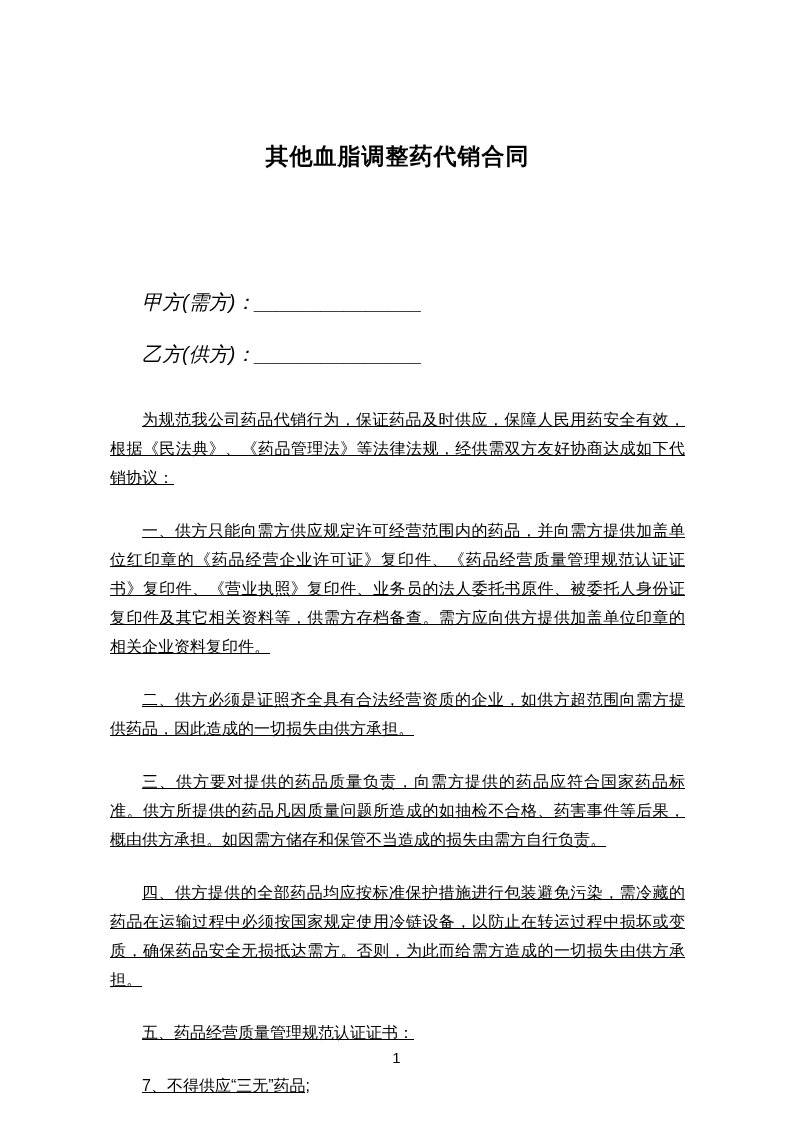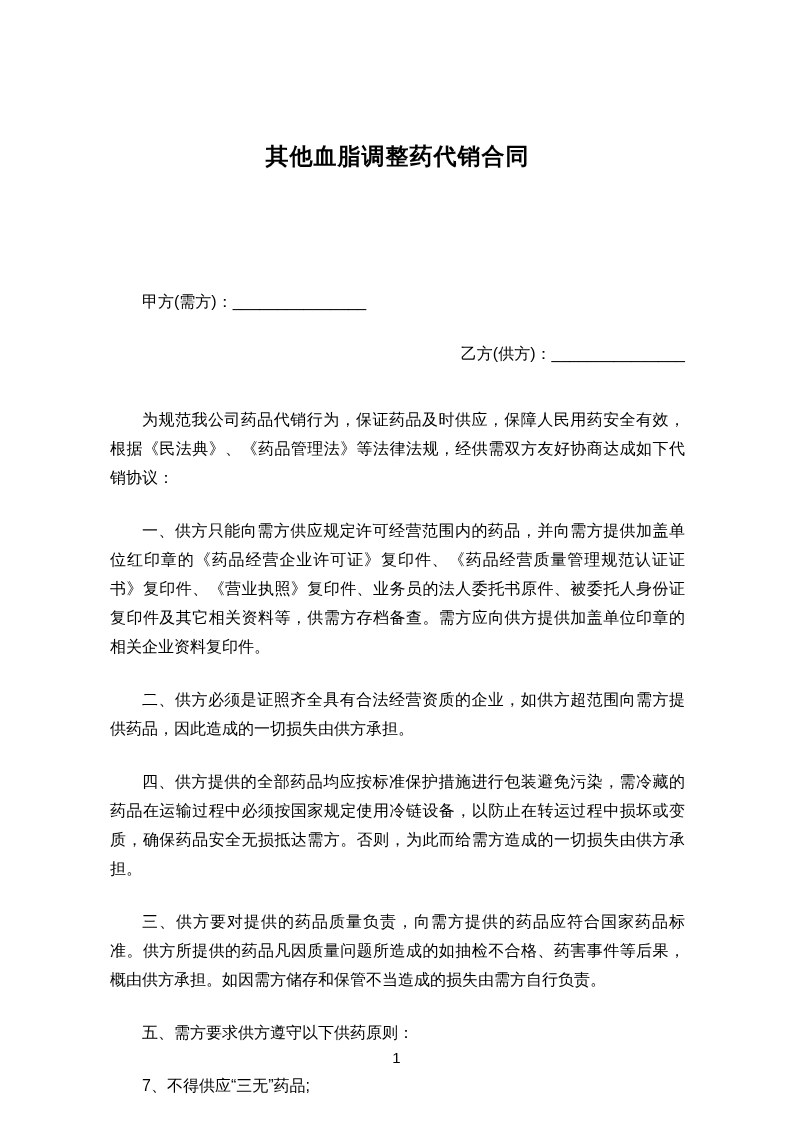--- a/index.html
+++ b/index.html
@@ -25,37 +25,39 @@
   }
   .title {
     margin: 141px 0 0 0;
     text-align: center;
     font-size: 23px;
     font-weight: 700;
     line-height: 30px;
     letter-spacing: 1px;
   }
   .party {
-    font-size: 16px;
+    font-size: 20px;
     line-height: 22px;
     padding-left: 32px; 
     white-space: nowrap;
+    font-style: italic;
   }
   .party-a { margin-top: 120px; }
-  .party-b { margin-top: 30px; text-align: right; }
+  .party-b { margin-top: 30px; }
   .party .label { font-weight: 400; }
   .party .blank { letter-spacing: 0; }
   .body-block { margin-top: 40px; }
   p.para {
     font-size: 16px;
     line-height: 29px;
     text-align: justify;
     text-indent: 32px; 
     margin: 0 0 24px 0;
     word-break: break-all;
+    text-decoration: underline;
   }
   .page-num {
     position: absolute;
     top: 1048px;
     left: 0;
     width: 793px;
     text-align: center;
     font-size: 15px;
     line-height: 20px;
   }
@@ -76,25 +78,25 @@
       <span class="label">乙方(供方)：</span><span class="blank">_______________</span>
     </div>
 
     <div class="body-block">
       <p class="para">为规范我公司药品代销行为，保证药品及时供应，保障人民用药安全有效，根据《民法典》、《药品管理法》等法律法规，经供需双方友好协商达成如下代销协议：</p>
 
       <p class="para">一、供方只能向需方供应规定许可经营范围内的药品，并向需方提供加盖单位红印章的《药品经营企业许可证》复印件、《药品经营质量管理规范认证证书》复印件、《营业执照》复印件、业务员的法人委托书原件、被委托人身份证复印件及其它相关资料等，供需方存档备查。需方应向供方提供加盖单位印章的相关企业资料复印件。</p>
 
       <p class="para">二、供方必须是证照齐全具有合法经营资质的企业，如供方超范围向需方提供药品，因此造成的一切损失由供方承担。</p>
 
+      <p class="para">三、供方要对提供的药品质量负责，向需方提供的药品应符合国家药品标准。供方所提供的药品凡因质量问题所造成的如抽检不合格、药害事件等后果，概由供方承担。如因需方储存和保管不当造成的损失由需方自行负责。</p>
+
       <p class="para">四、供方提供的全部药品均应按标准保护措施进行包装避免污染，需冷藏的药品在运输过程中必须按国家规定使用冷链设备，以防止在转运过程中损坏或变质，确保药品安全无损抵达需方。否则，为此而给需方造成的一切损失由供方承担。</p>
 
-      <p class="para">三、供方要对提供的药品质量负责，向需方提供的药品应符合国家药品标准。供方所提供的药品凡因质量问题所造成的如抽检不合格、药害事件等后果，概由供方承担。如因需方储存和保管不当造成的损失由需方自行负责。</p>
-
-      <p class="para">五、需方要求供方遵守以下供药原则：</p>
+      <p class="para">五、药品经营质量管理规范认证证书：</p>
 
       <p class="para">7、不得供应“三无”药品;</p>
     </div>
 
   </div>
 
   <div class="page-num">1</div>
 </div>
 
 </body></html>

